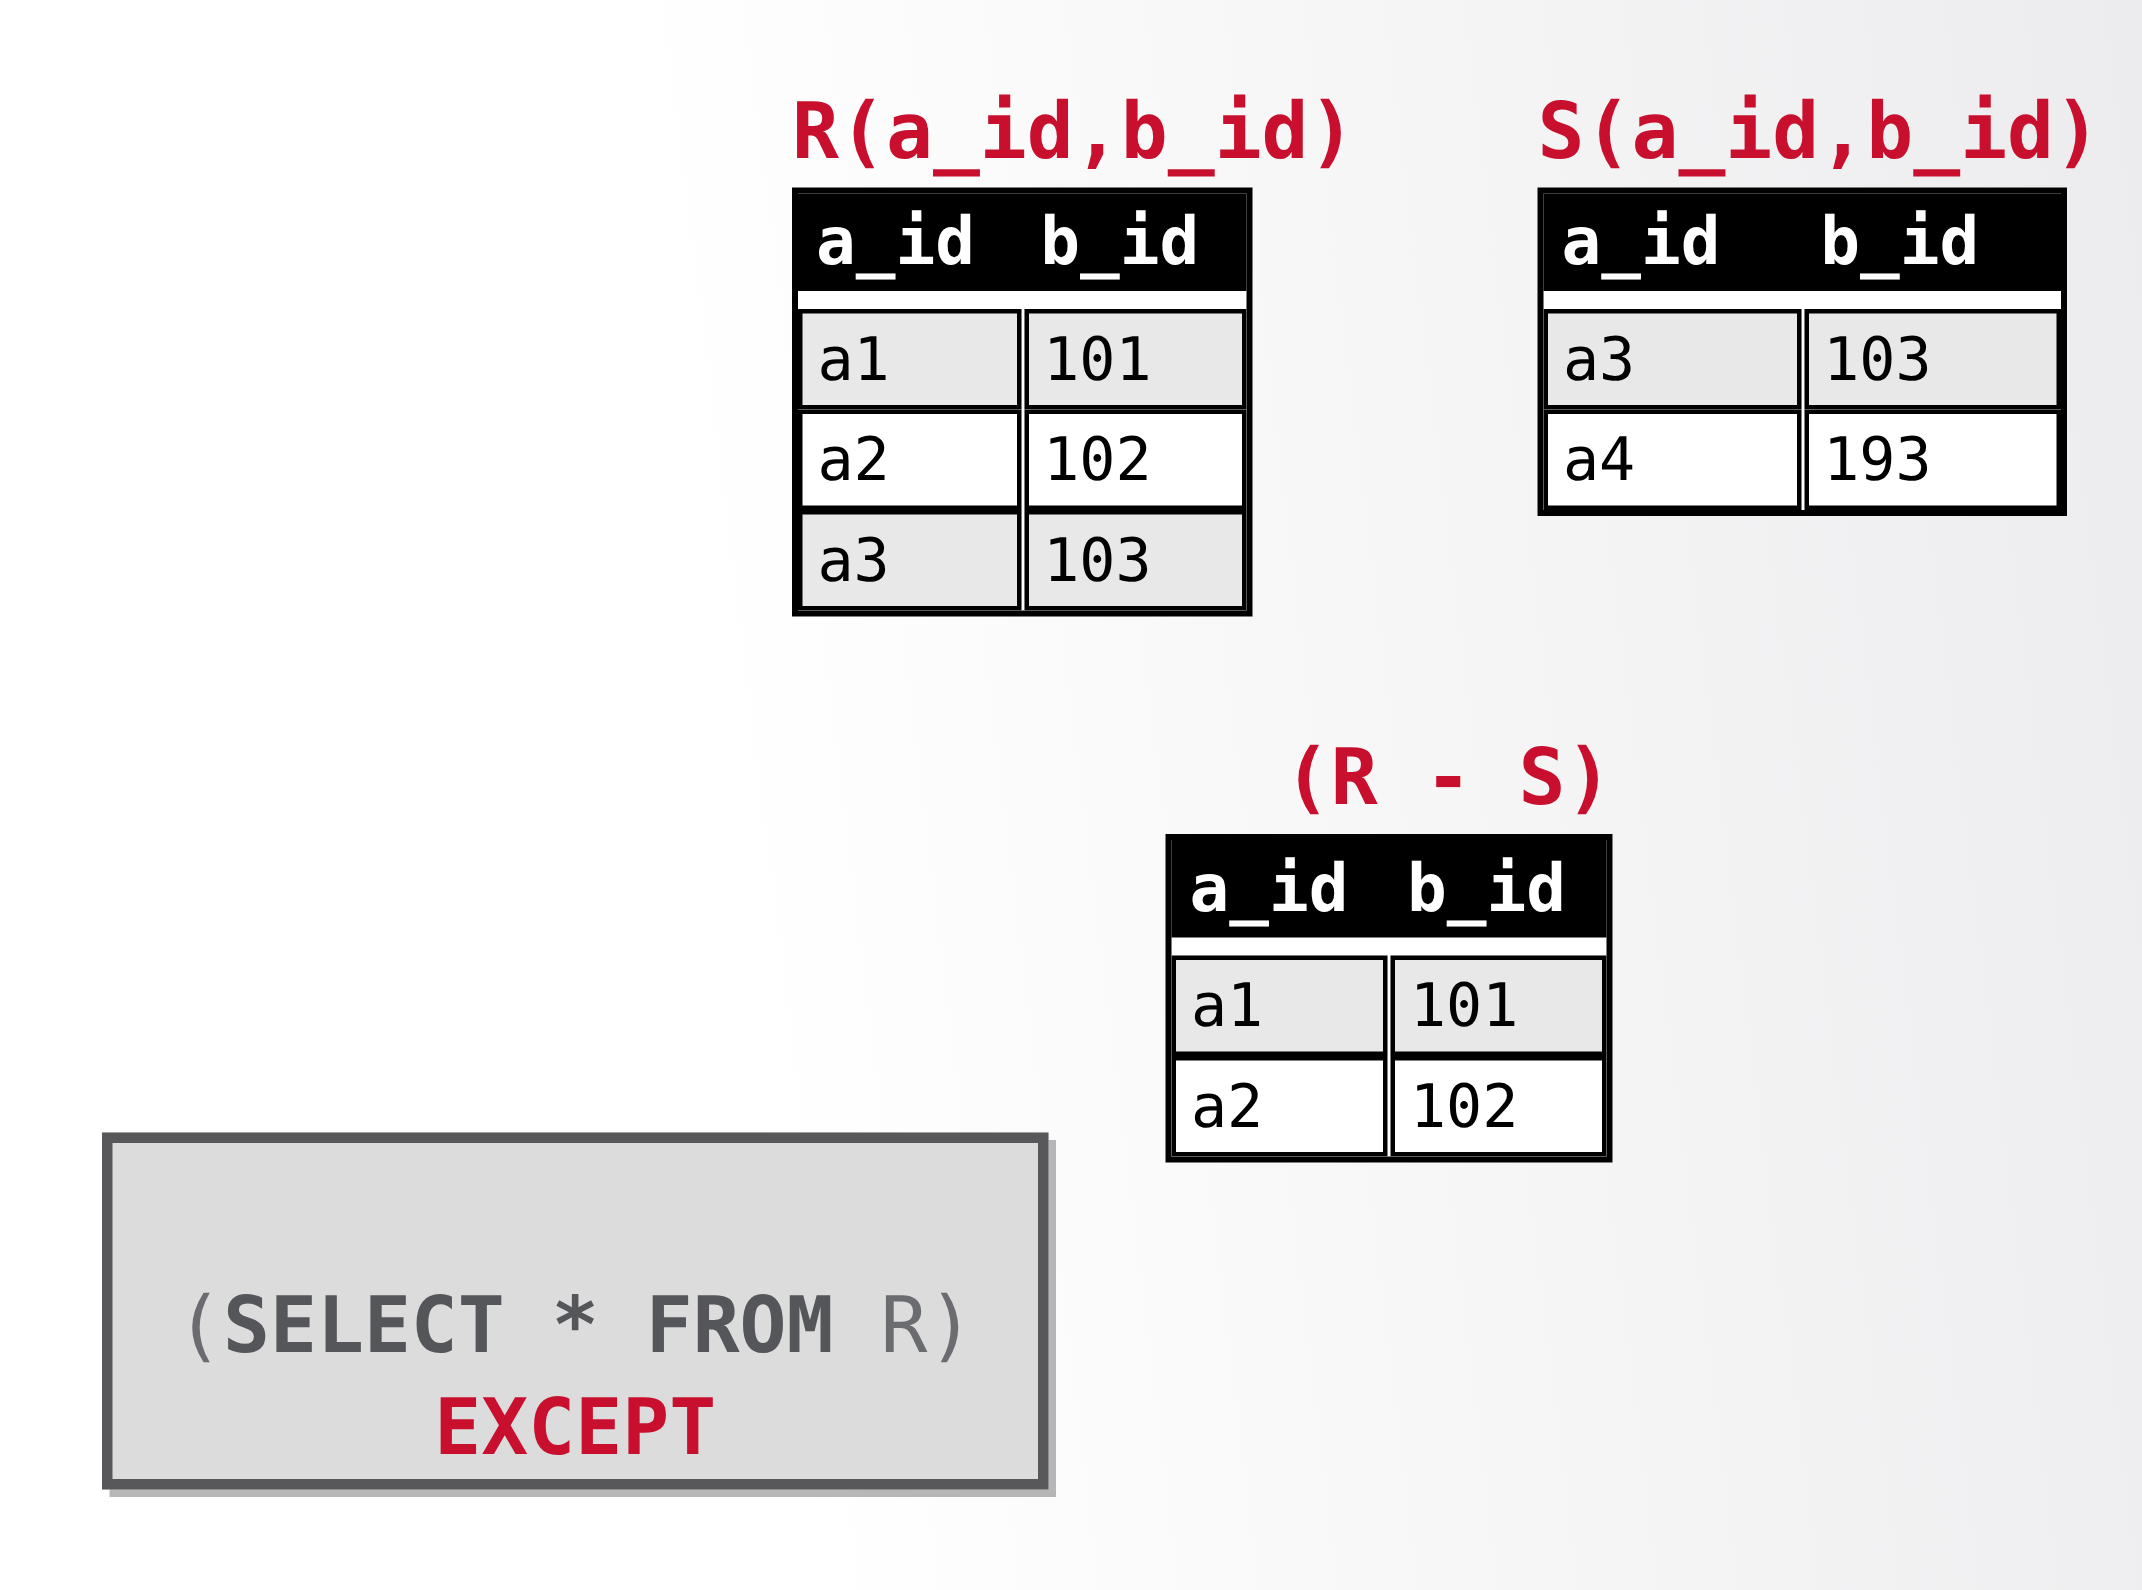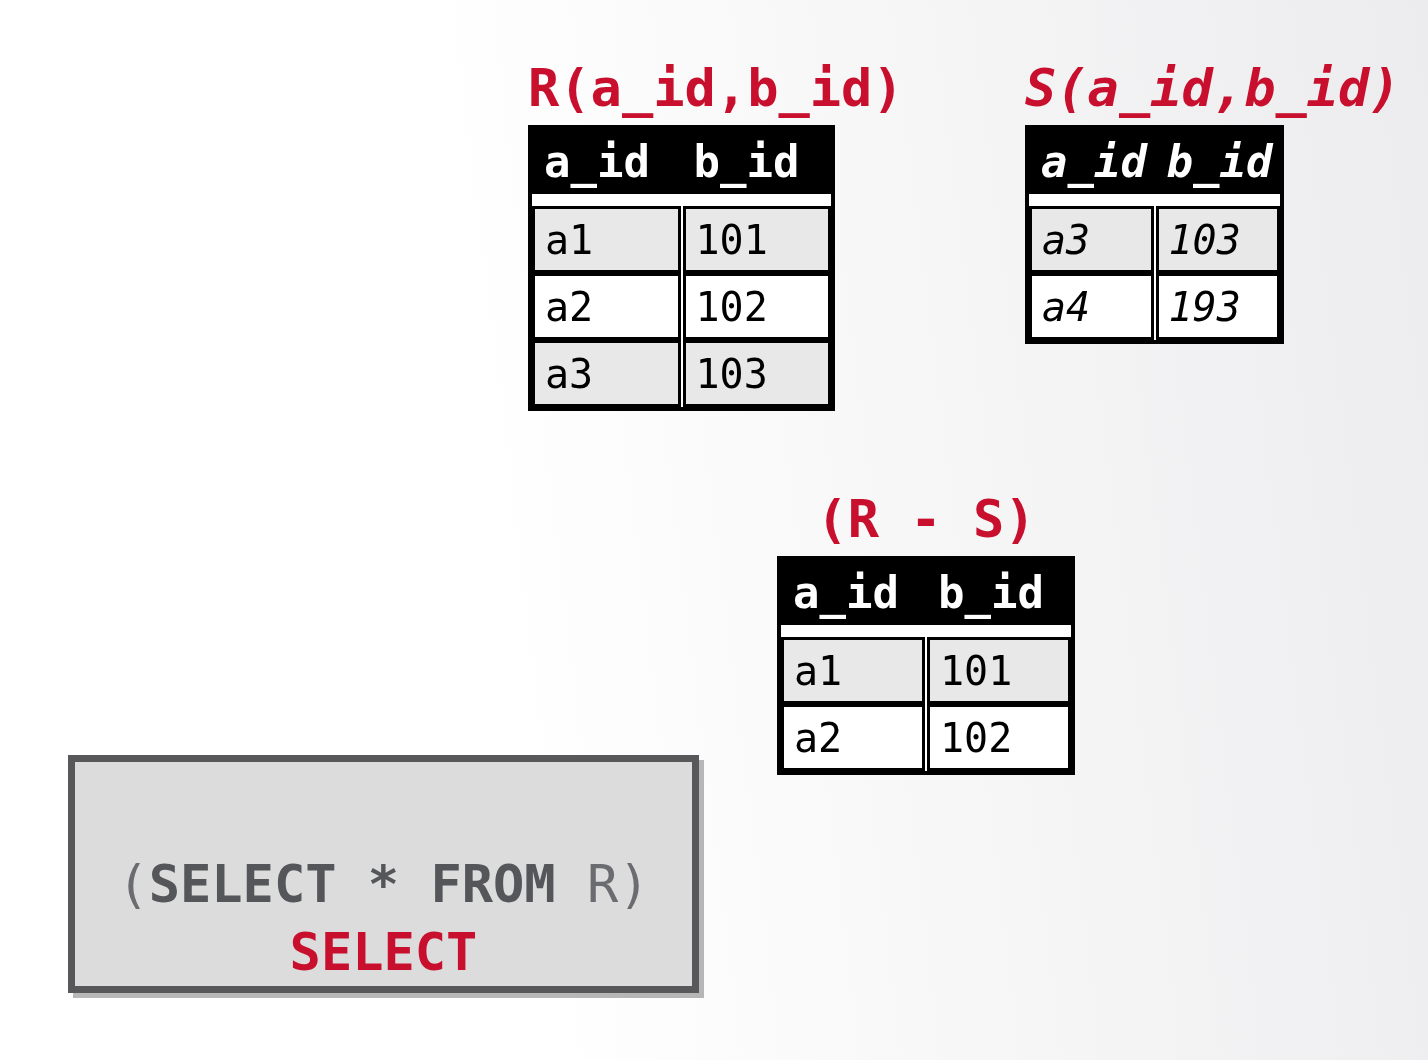--- a/index.html
+++ b/index.html
@@ -12,21 +12,21 @@
     font-family: "DejaVu Sans Mono", monospace;
   }
 
   
   .rel { position: absolute; }
   .rel-title {
     font-weight: bold;
     font-size: 52px;
     line-height: 64px;
     color: var(--accent);
-    text-align: center;
+    text-align: right;
     white-space: nowrap;
     margin-bottom: 5px;
   }
   .tbl {
     border: 4px solid var(--table_border);
     background: #ffffff;
   }
   .thead {
     display: grid;
     grid-template-columns: 1fr 1fr;
@@ -106,21 +106,21 @@
           <div class="td">102</div>
         </div>
         <div class="trow">
           <div class="td shade">a3</div>
           <div class="td shade">103</div>
         </div>
       </div>
     </div>
   </section>
 
-  <section class="rel" style="left:1025px; top:56px; width:259px;font-style:italic;">
+  <section class="rel" style="left:1025px; top:56px; width:353px;">
     <div class="rel-title">S(a_id,b_id)</div>
     <div class="tbl">
       <div class="thead">
         <div class="th">a_id</div>
         <div class="th">b_id</div>
       </div>
       <div class="tbody">
         <div class="trow">
           <div class="td shade">a3</div>
           <div class="td shade">103</div>
@@ -148,16 +148,16 @@
         <div class="trow">
           <div class="td">a2</div>
           <div class="td">102</div>
         </div>
       </div>
     </div>
   </section>
 
   <div class="sql-box">
     <div class="sql-line"><span class="tok plain">(</span><span class="tok kw">SELECT * FROM</span><span class="tok plain"> R)</span></div>
-    <div class="sql-line"><span class="tok kw-accent">SELECT</span></div>
+    <div class="sql-line"><span class="tok kw-accent">EXCEPT</span></div>
   </div>
 
 </div>
 
 </body></html>

